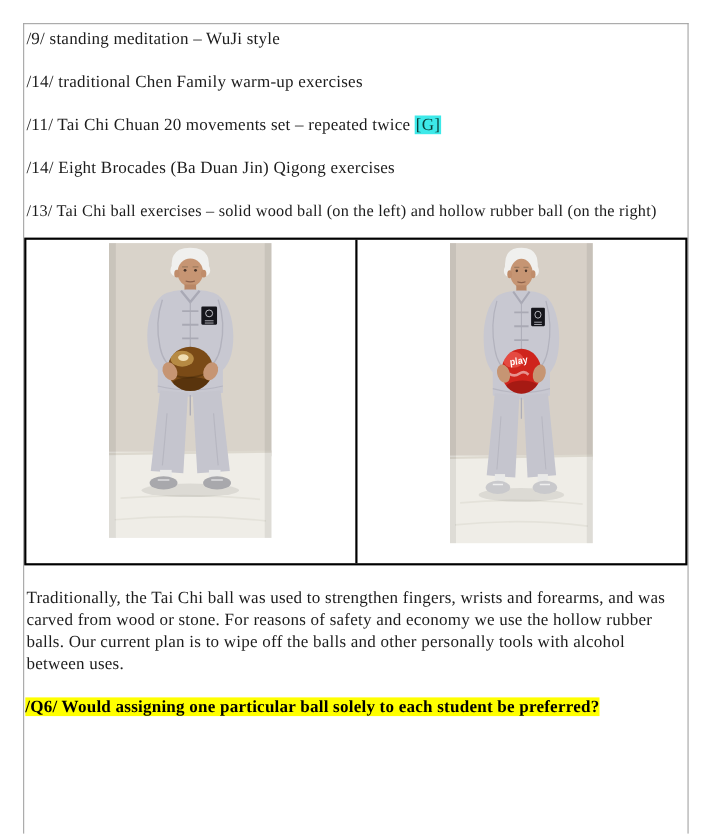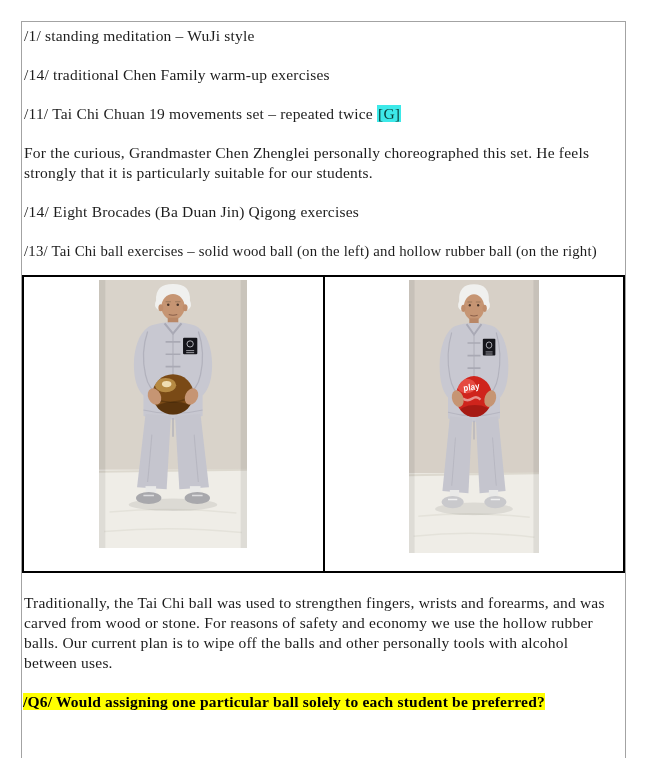--- a/index.html
+++ b/index.html
@@ -31,27 +31,26 @@
   }
   .photo-cell.left{border-right:2px solid #000;}
   svg.photo-left{width:148px;height:268px;display:block;}
   svg.photo-right{width:130px;height:273px;display:block;}
 </style>
 </head>
 <body>
 
 <div class="doc-box">
 
-  <p class="para">/1/ standing meditation – WuJi style</p>
+  <p class="para">/9/ standing meditation – WuJi style</p>
 
   <p class="para">/14/ traditional Chen Family warm-up exercises</p>
 
-  <p class="para"><span>/11/ Tai Chi Chuan 19 movements set – repeated twice </span><span class="hl-cyan">[G]</span></p>
+  <p class="para"><span>/11/ Tai Chi Chuan 20 movements set – repeated twice </span><span class="hl-cyan">[G]</span></p>
 
-  <p class="para">For the curious, Grandmaster Chen Zhenglei personally choreographed this set. He feels strongly that it is particularly suitable for our students.</p>
 
   <p class="para">/14/ Eight Brocades (Ba Duan Jin) Qigong exercises</p>
 
   <p class="para p13">/13/ Tai Chi ball exercises – solid wood ball (on the left) and hollow rubber ball (on the right)</p>
 
   <div class="photo-table">
 
     <div class="photo-cell left">
       <svg class="photo-left" viewBox="0 0 140 260" preserveAspectRatio="none" role="img" aria-label="man-in-taiji-uniform-holding-solid-wood-ball">
         <defs>

